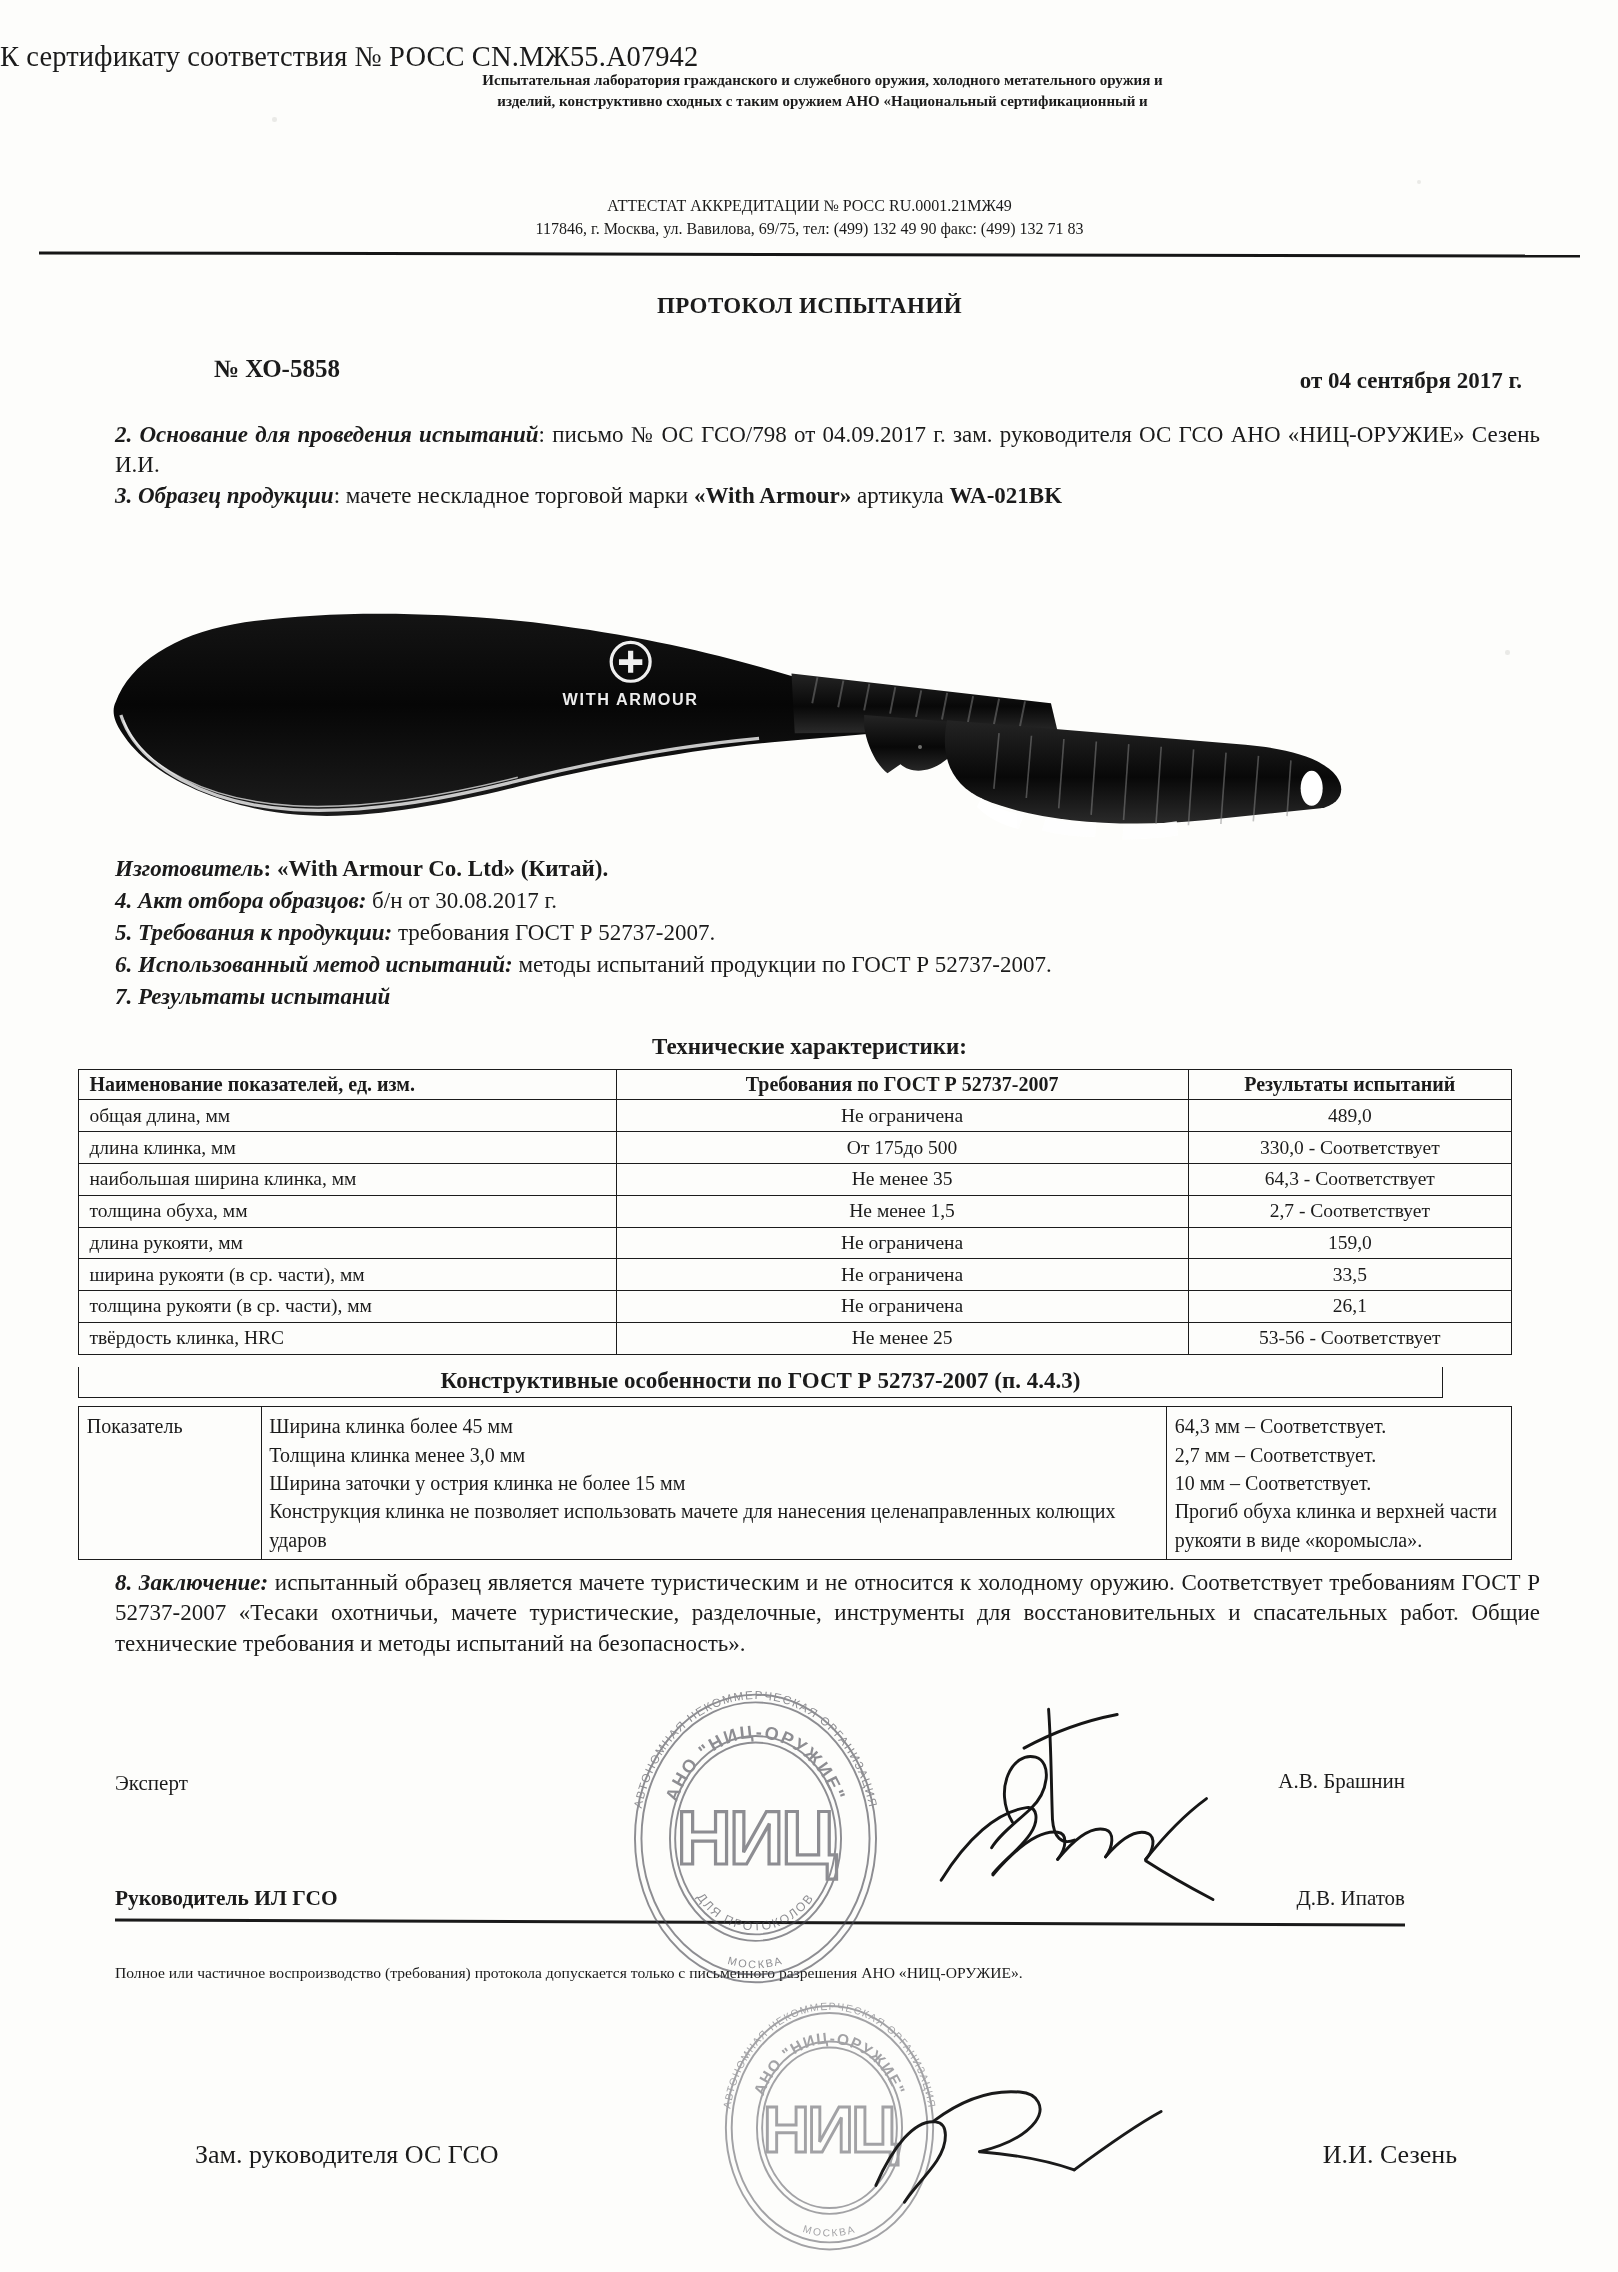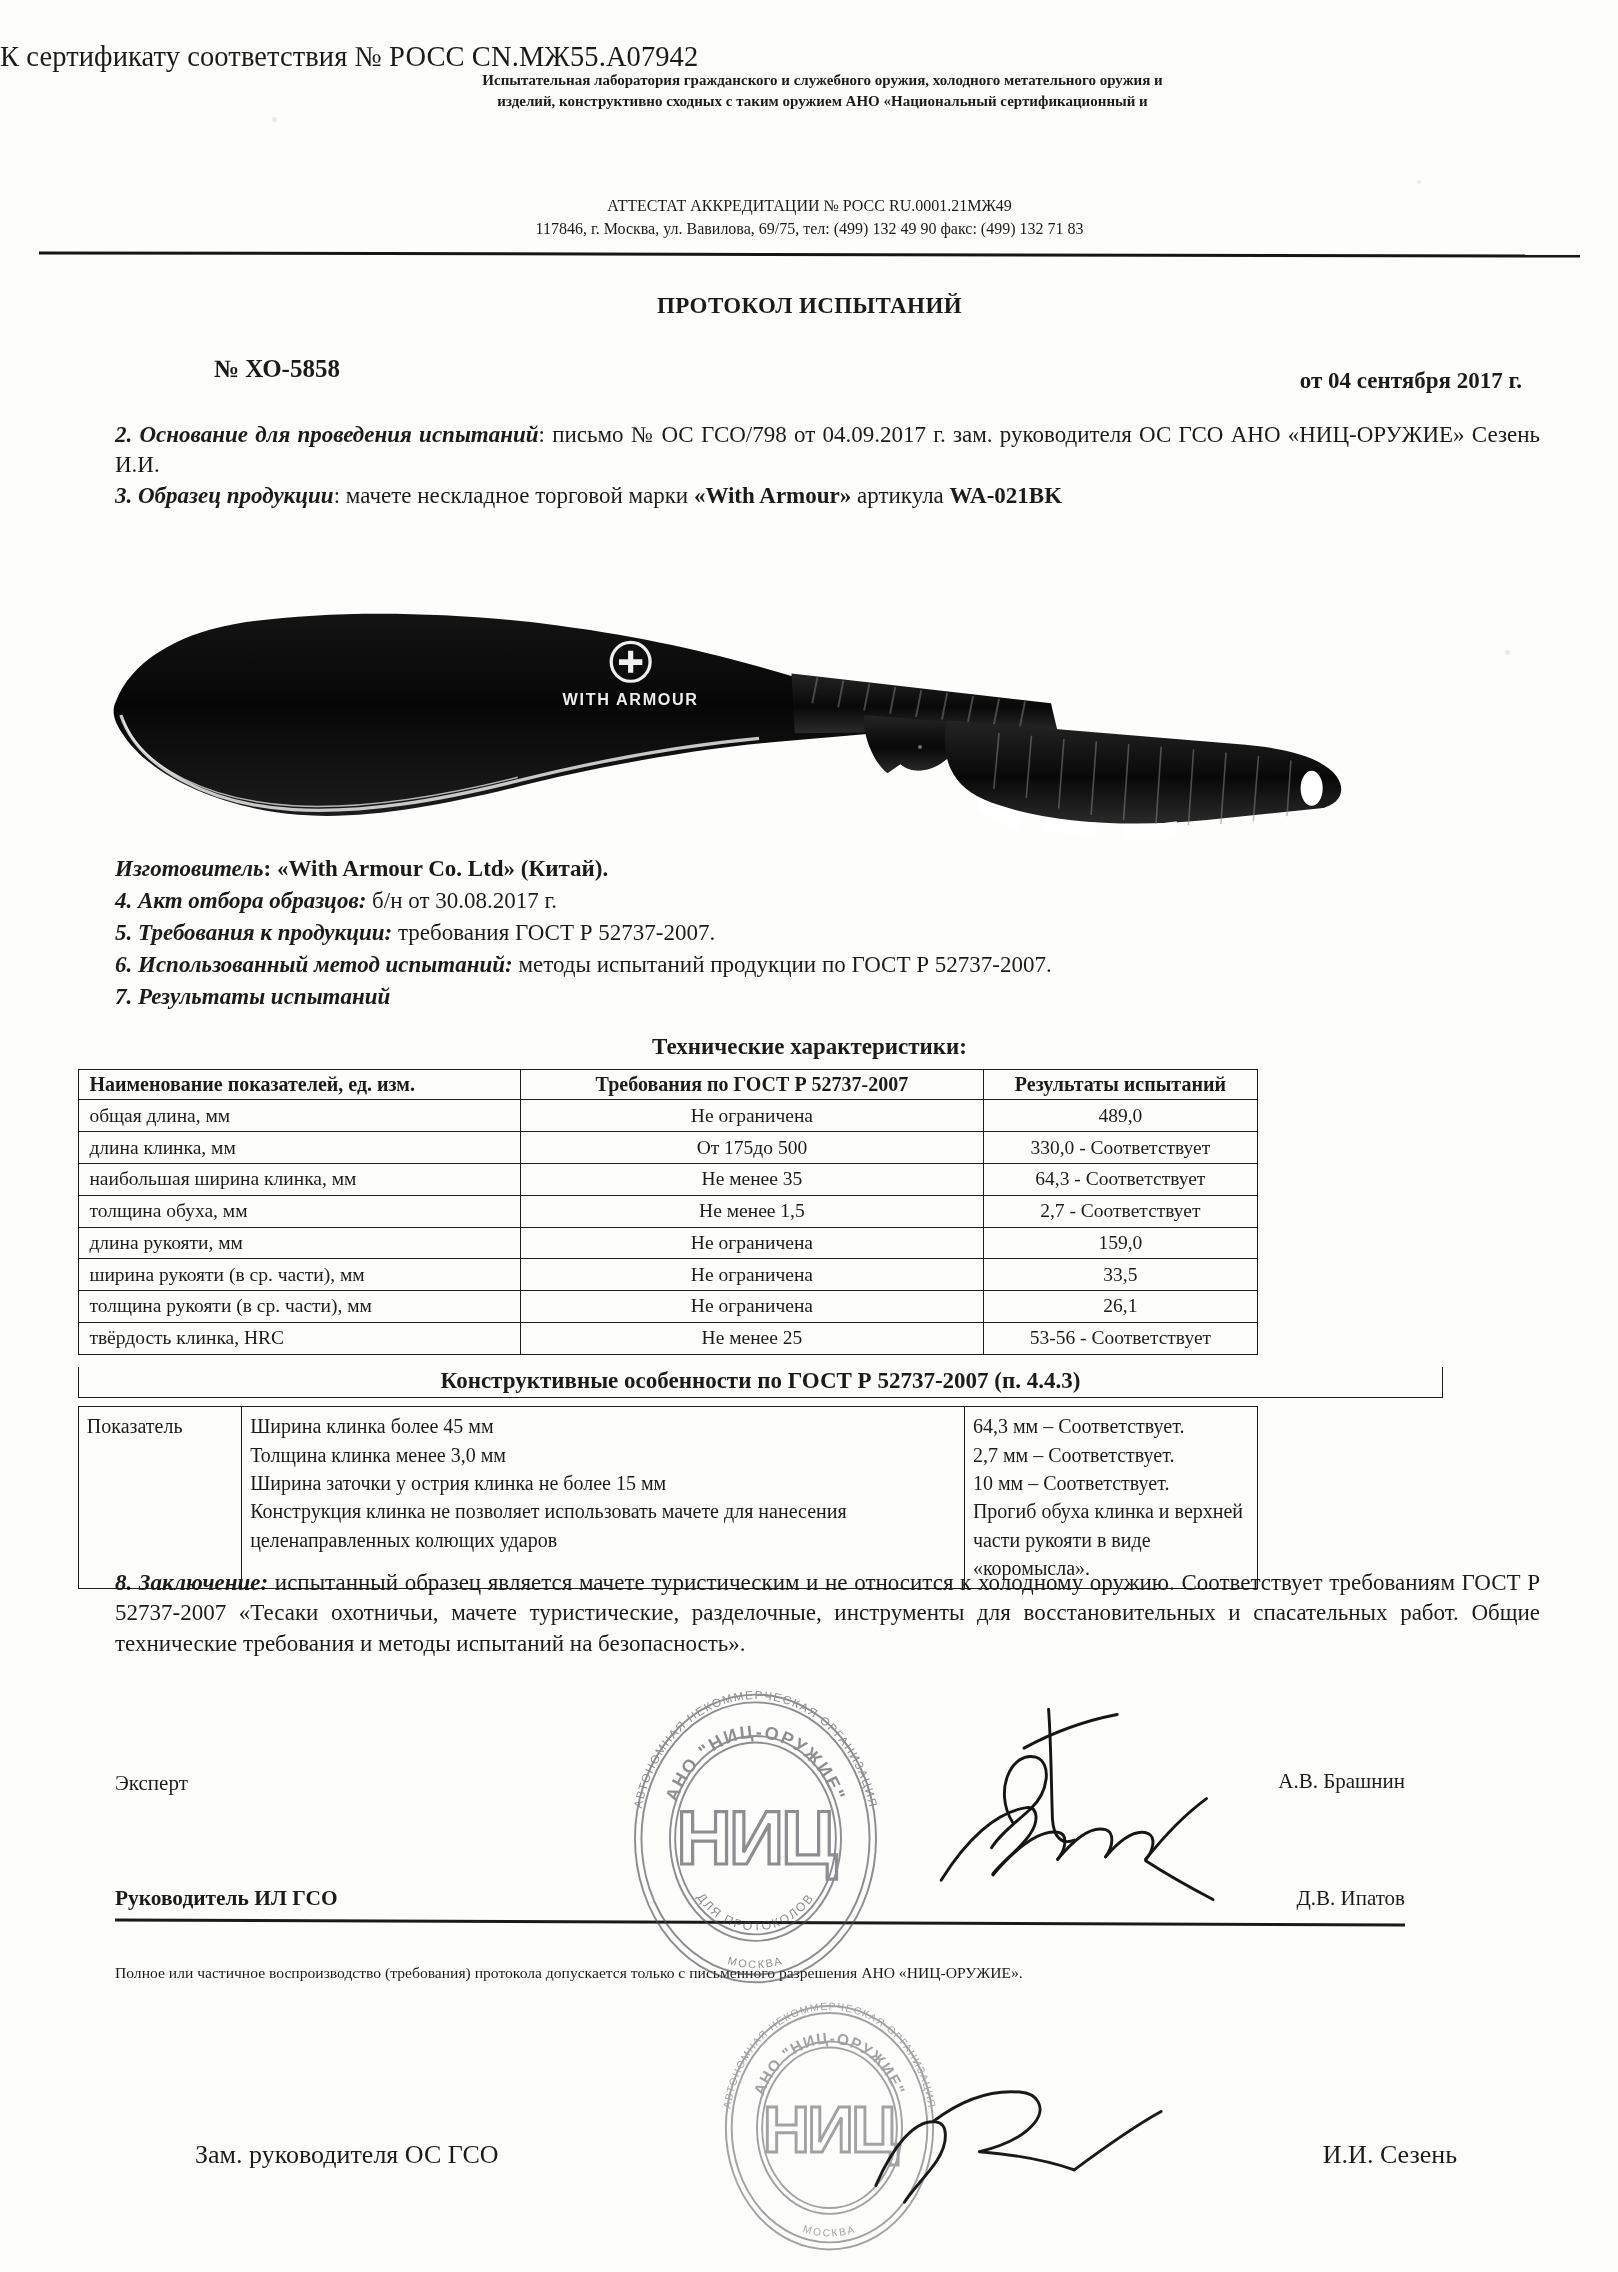--- a/index.html
+++ b/index.html
@@ -78,21 +78,21 @@
     font-size:23px;line-height:1.34;
   }
   .items2 p{margin:0 0 1.3px 0;}
   
   .tbl-cap{
     position:absolute;top:1034px;left:0;right:0;
     text-align:center;font-weight:bold;font-size:23px;
   }
   table.t{
     position:absolute;
-    left:78px;width:1180px;
+    left:78px;width:1434px;
     border-collapse:collapse;
     font-size:19.5px;
   }
   table.t td,table.t th{
     border:1.3px solid #1c1c1c;
     padding:1.9px 6.5px;
     font-weight:normal;
     vertical-align:middle;
   }
   #tech-table{top:1069px;}

